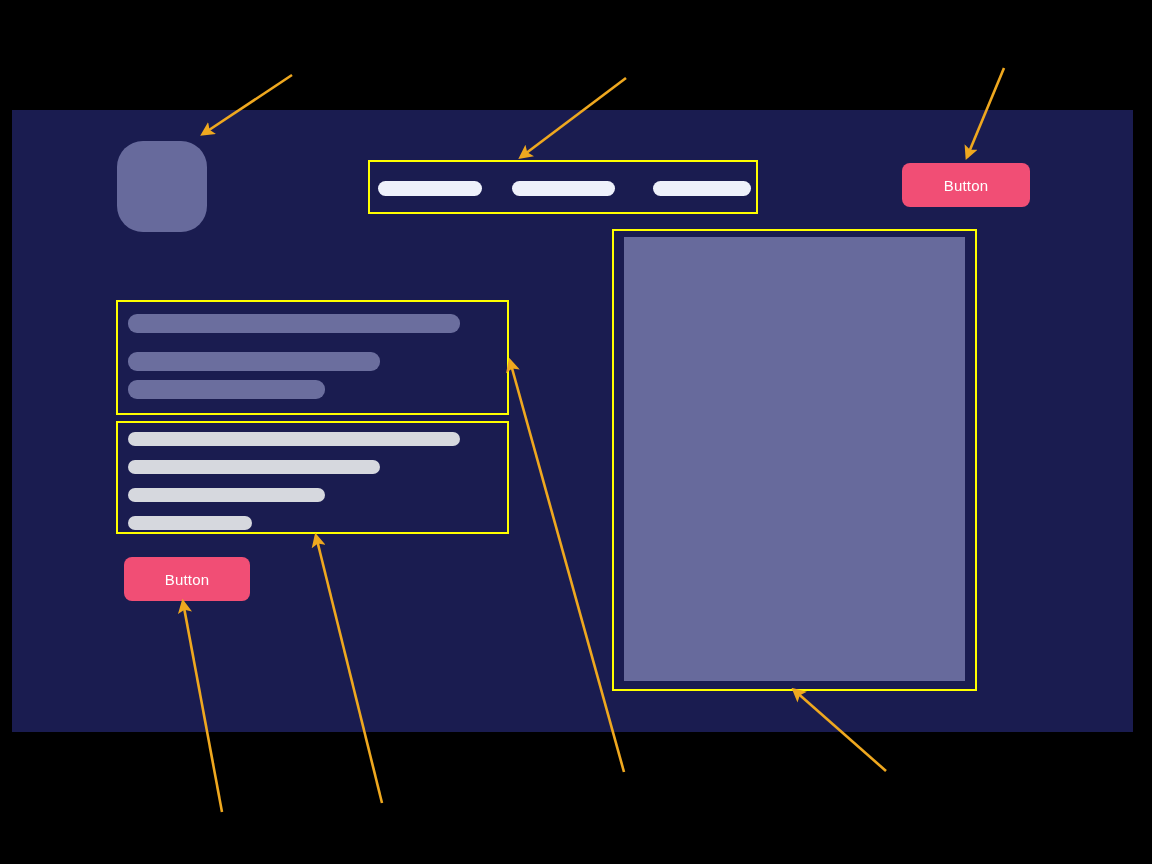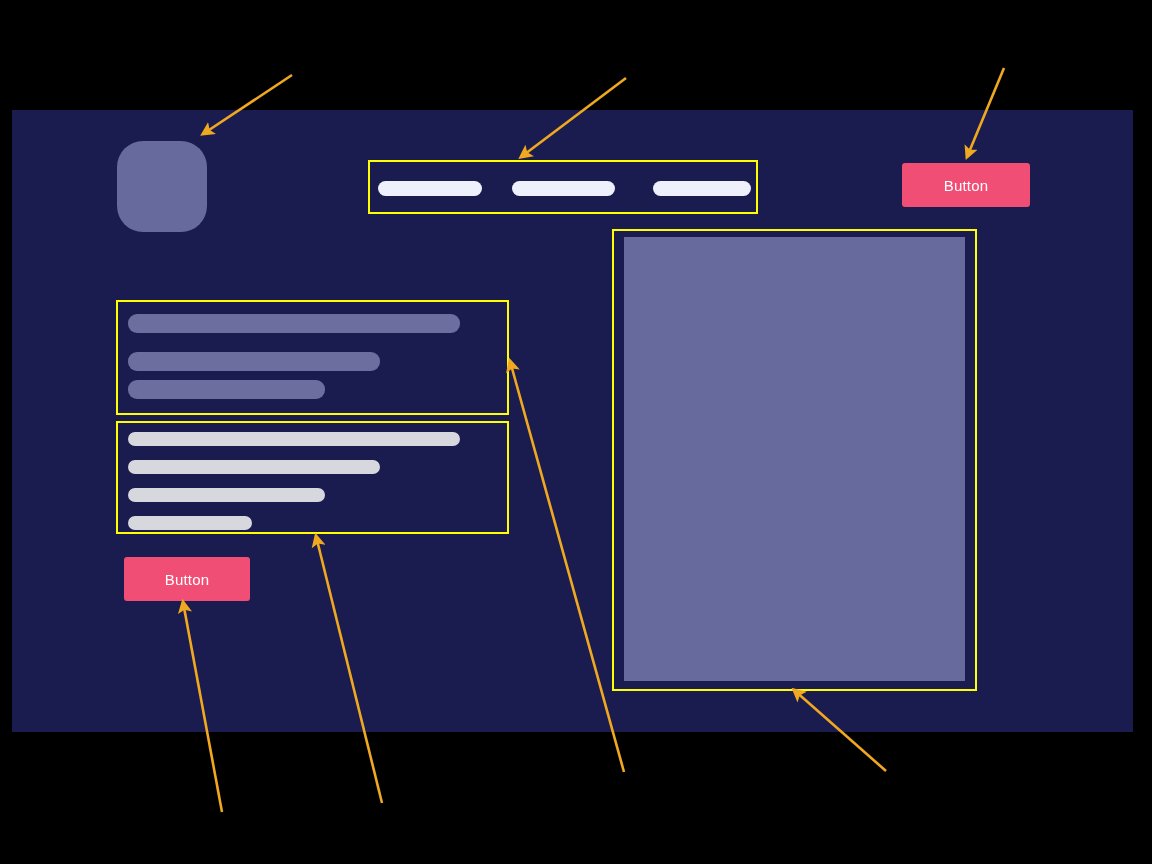--- a/index.html
+++ b/index.html
@@ -68,21 +68,21 @@
   #nav-pill-0 { left: 8px;   width: 104px; }
   #nav-pill-1 { left: 142px; width: 103px; }
   #nav-pill-2 { left: 283px; width: 98px;  }
 
   
   .btn {
     position: absolute;
     background: #f14e75;
     color: #ffffff;
     border: none;
-    border-radius: 3px;
+    border-radius: 8px;
     font-family: "Liberation Sans", sans-serif;
     font-size: 15px;
     letter-spacing: 0.2px;
     display: flex;
     align-items: center;
     justify-content: center;
     cursor: pointer;
     padding: 0;
   }
   #btn-header {

